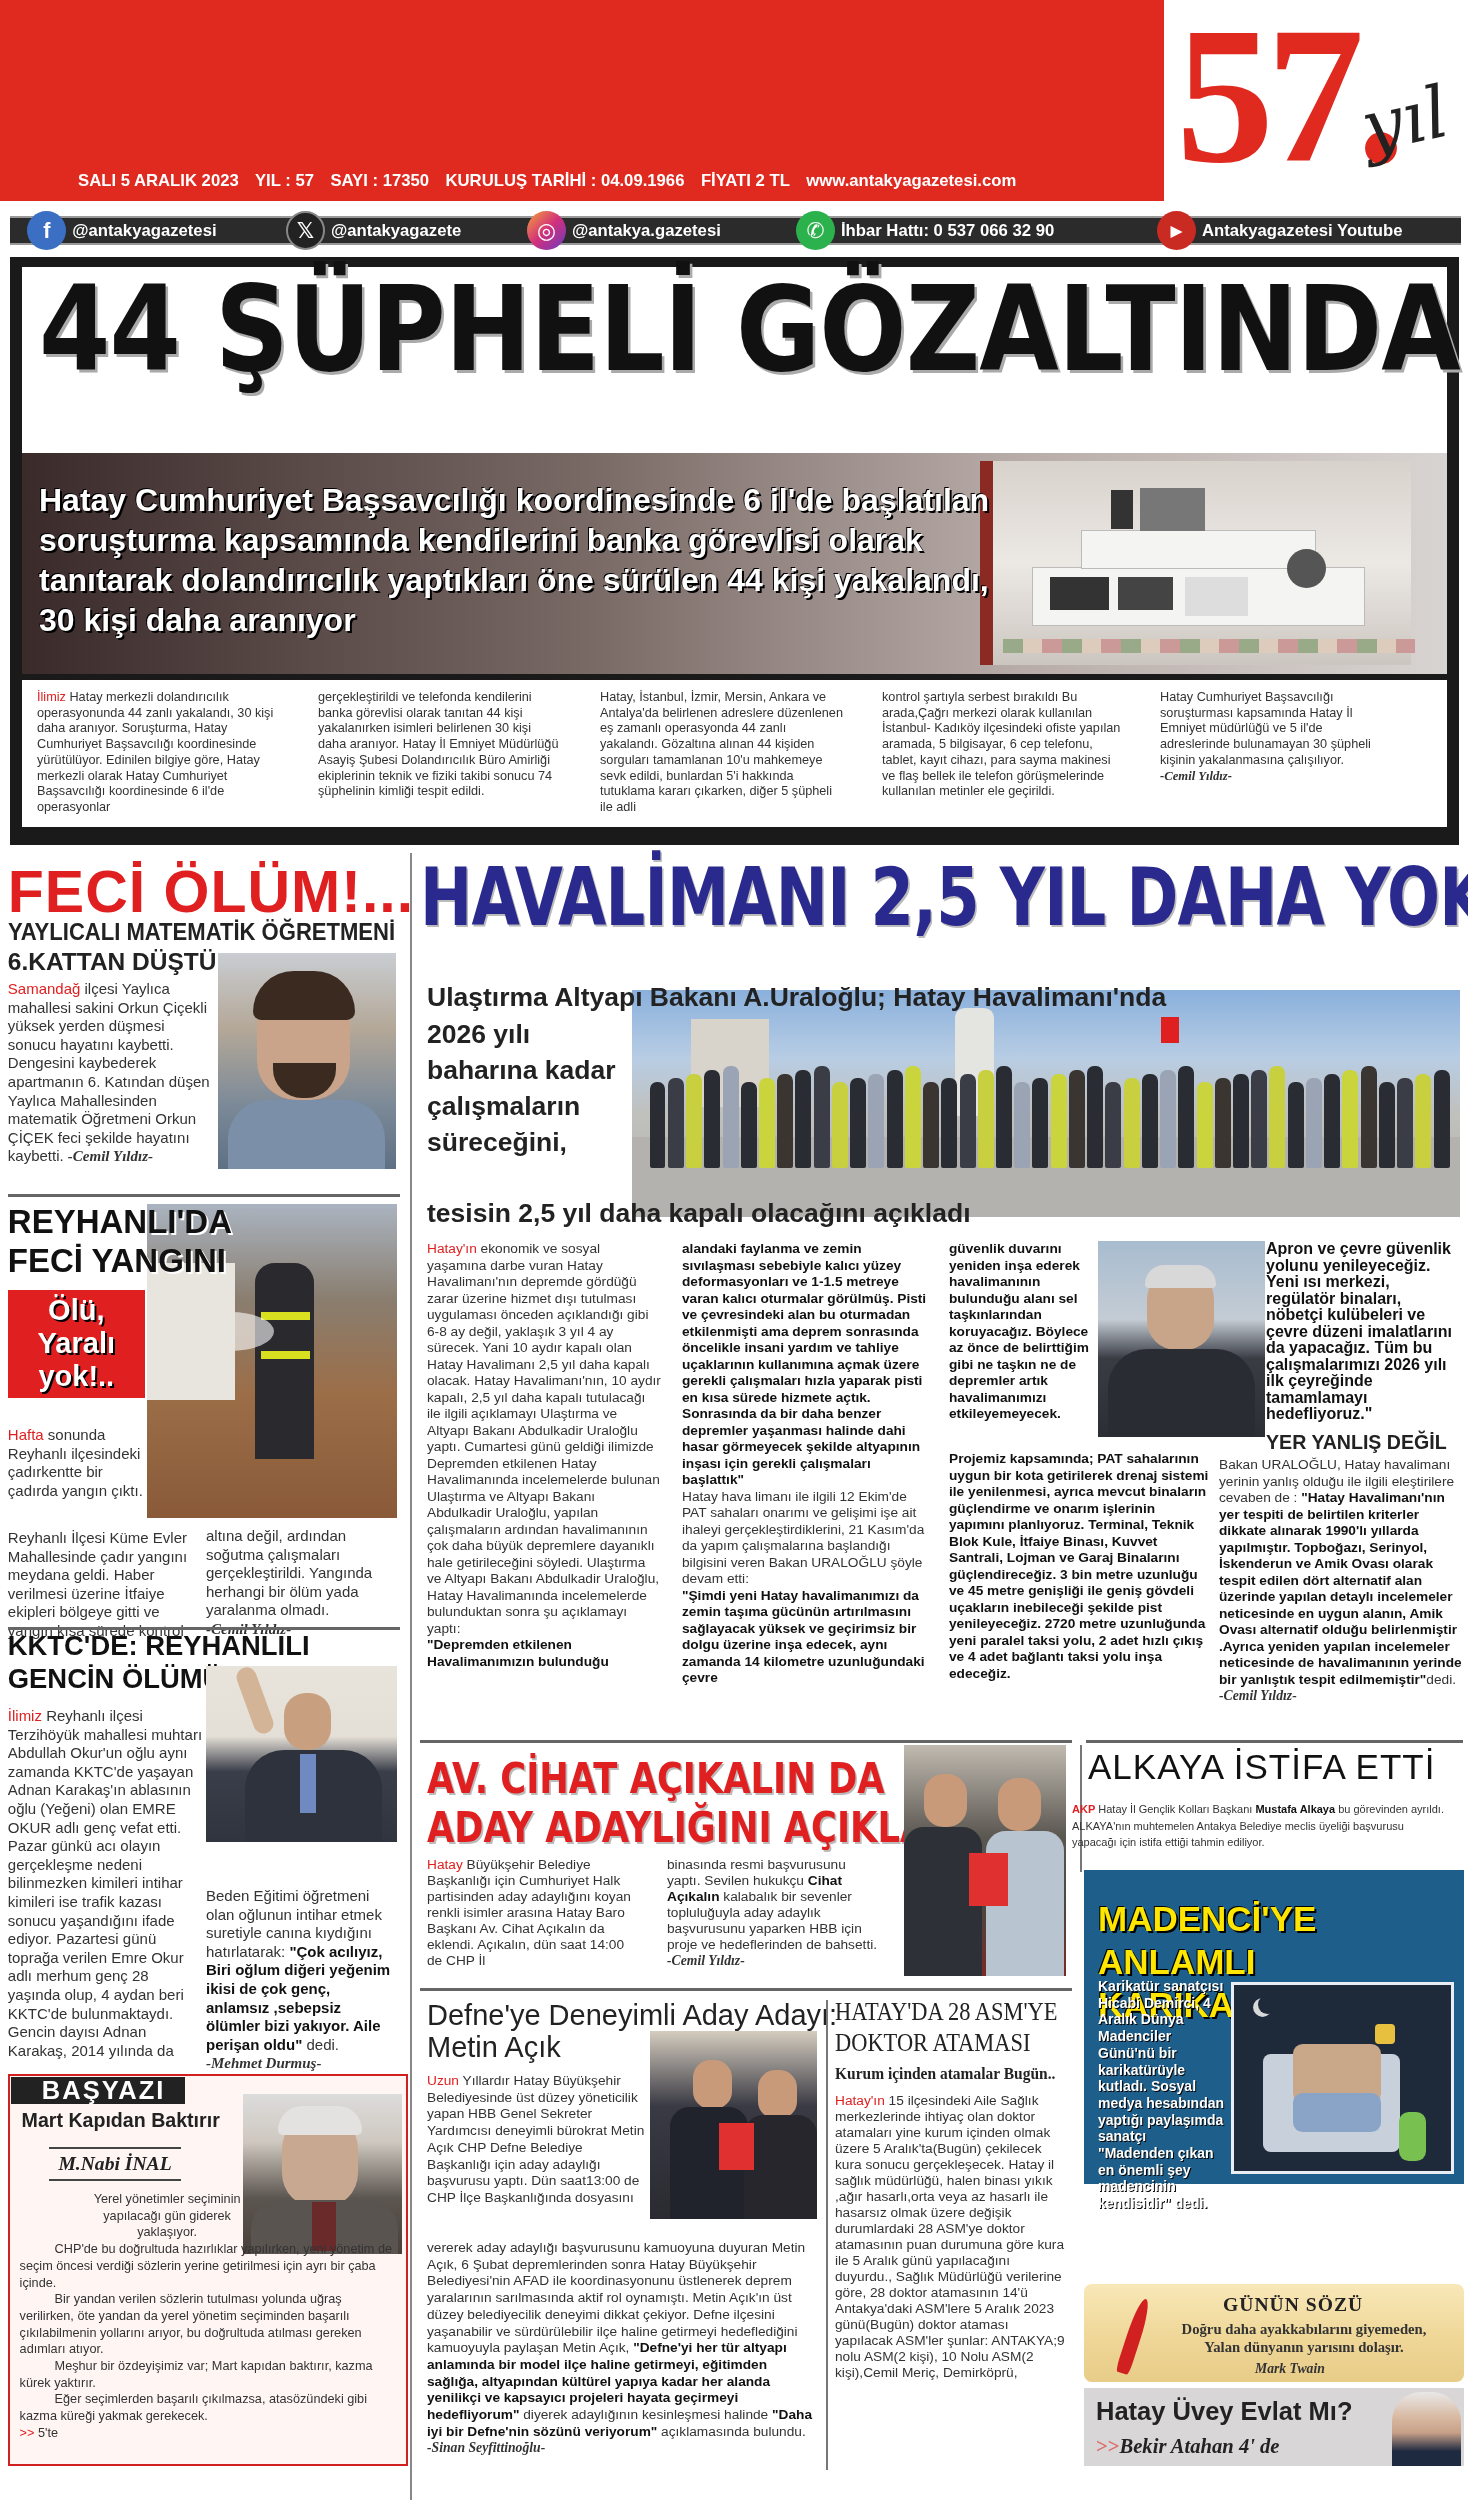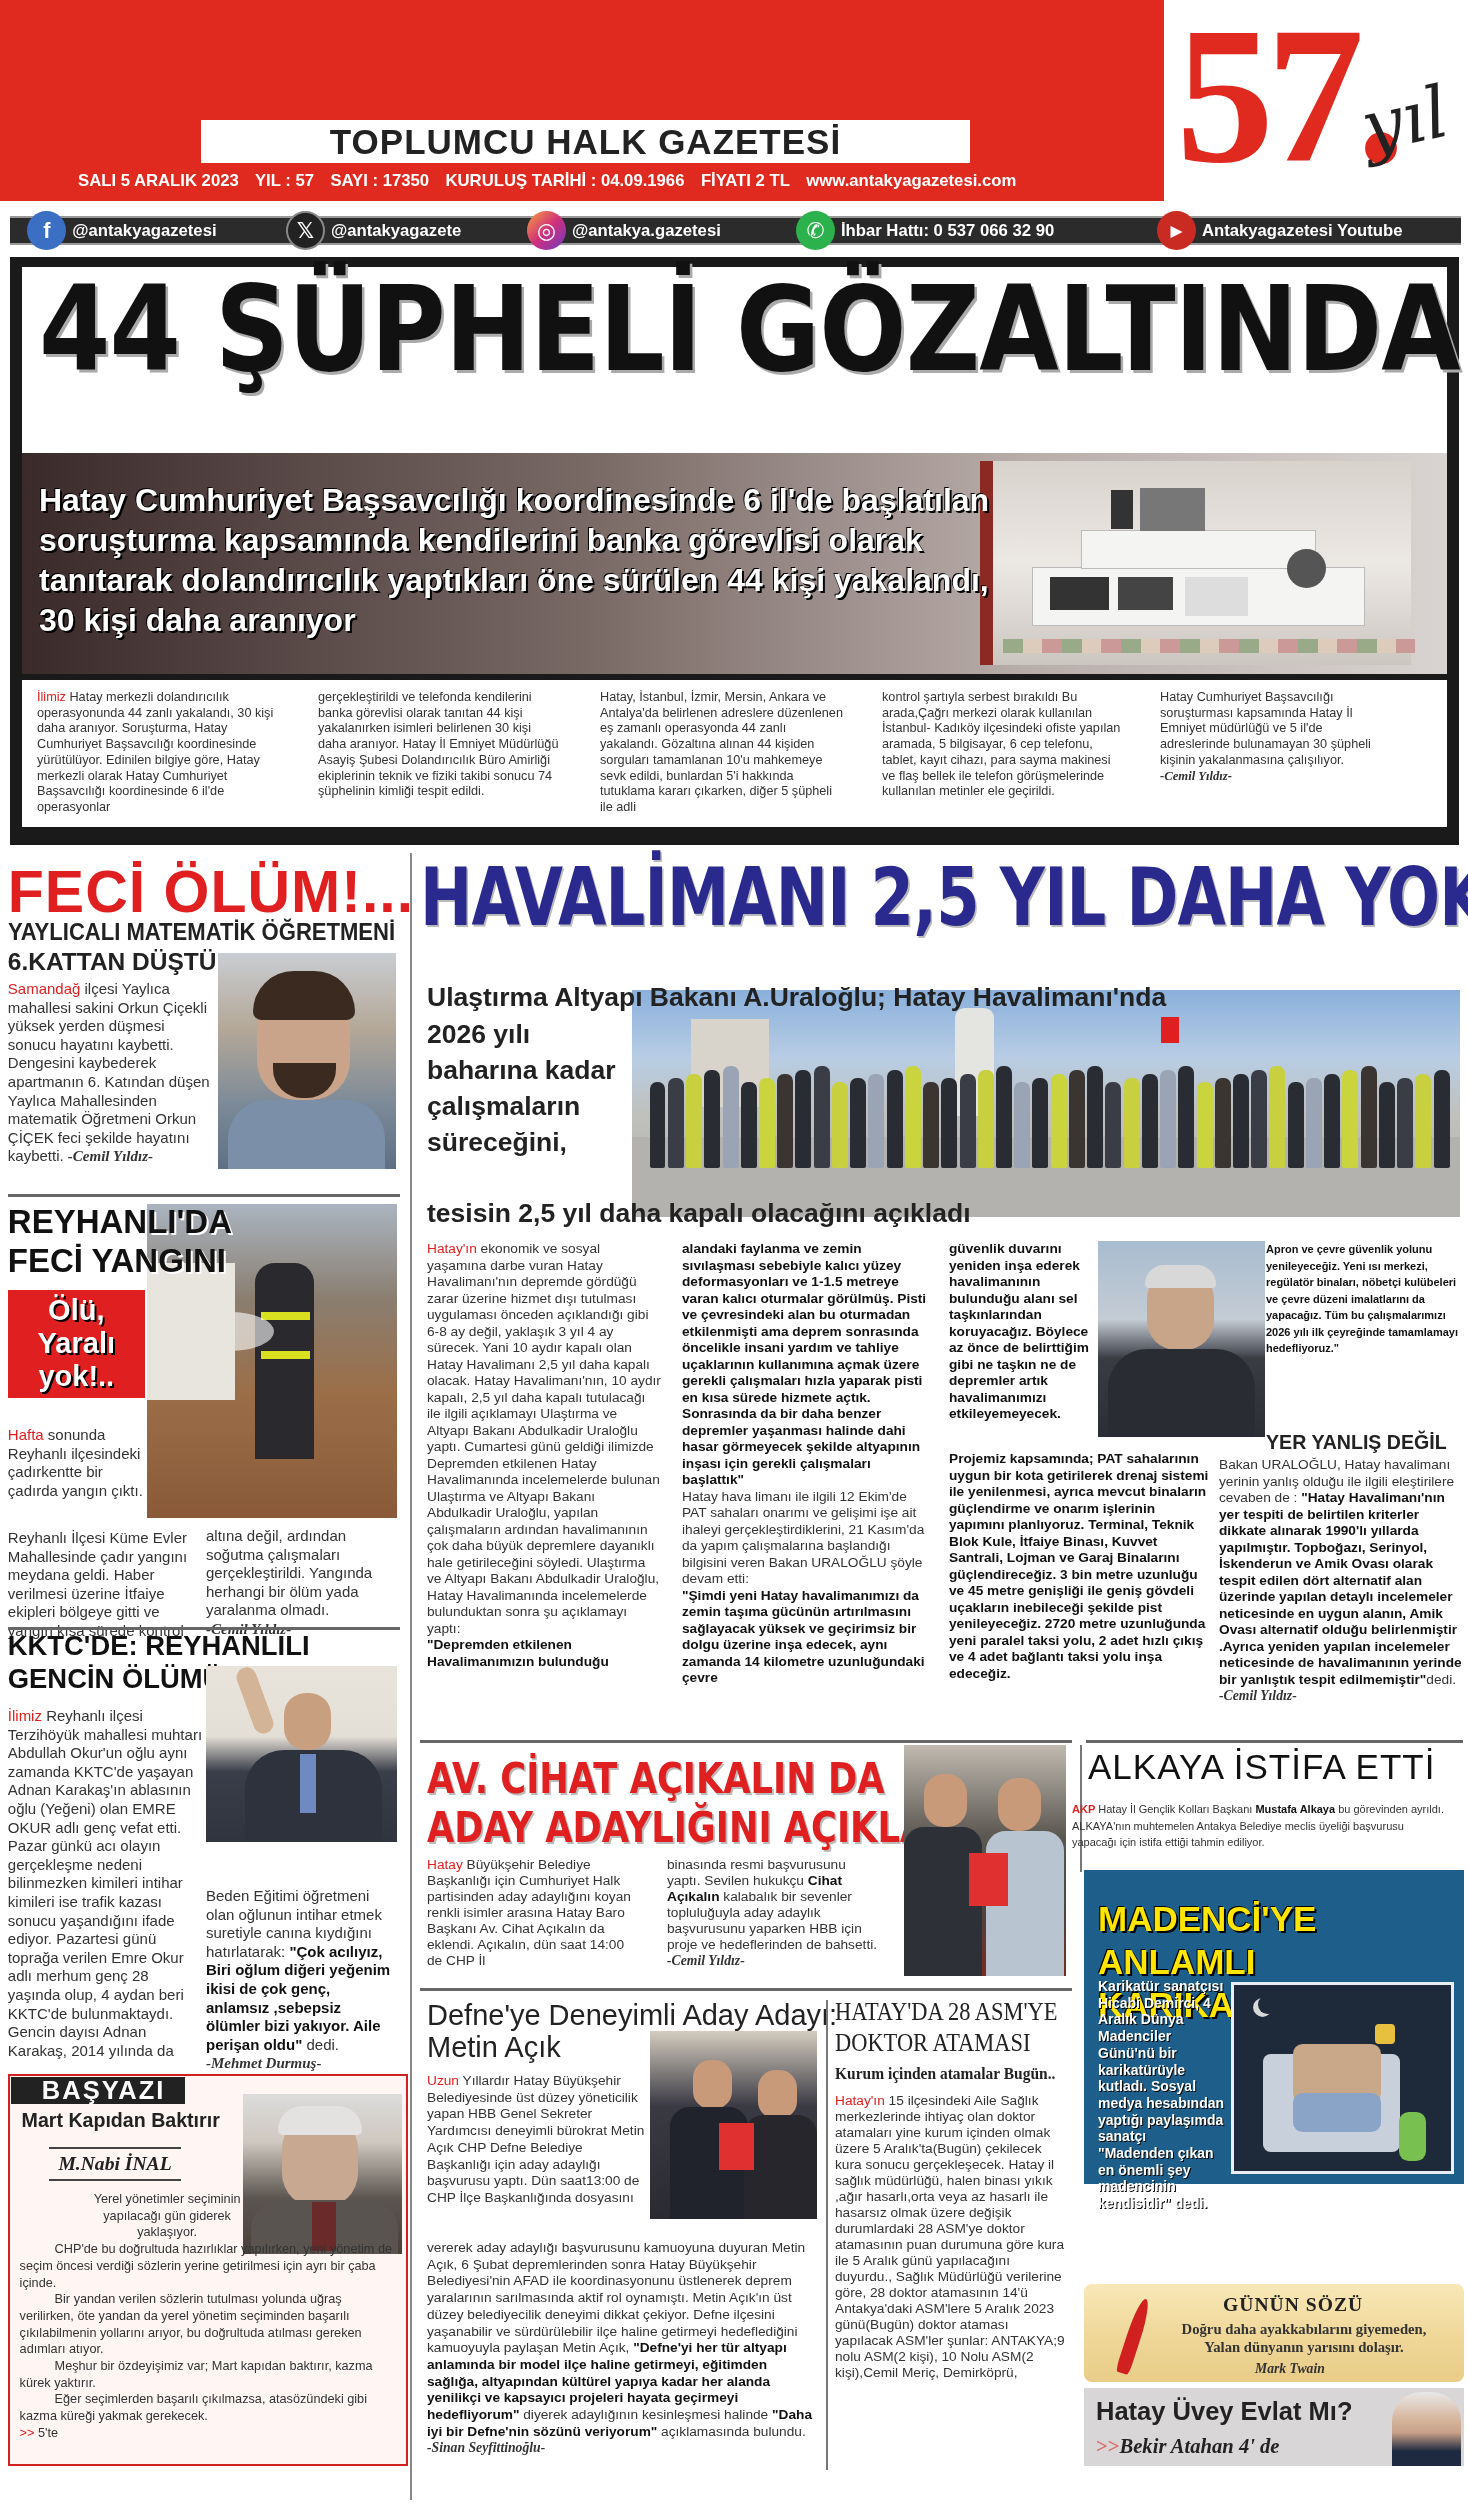--- a/index.html
+++ b/index.html
@@ -119,21 +119,20 @@
   #hue-author .arr { color: #e06a6a; font-style: normal; }
   #hue-photo { left: 1392px; top: 2392px; width: 69px; height: 74px; background: linear-gradient(180deg,#e8e8e8 0%, #d8b8a0 35%, #c8a088 55%, #1e2a40 80%); border-radius: 29px 29px 0 0; }
 
   .hrule { position: absolute; height: 2.9px; background: #666; }
 </style>
 </head>
 <body>
 
 <div id="masthead" class="abs">
   <div id="mast-red" class="abs"></div>
-  <div id="mast-sub" class="abs">TOPLUMCU HALK GAZETESİ</div>
   <div id="mast-info" class="abs">
     <span>SALI 5 ARALIK 2023</span>
     <span>YIL : 57</span>
     <span>SAYI : 17350</span>
     <span>KURULUŞ TARİHİ : 04.09.1966</span>
     <span>FİYATI 2 TL</span>
     <span>www.antakyagazetesi.com</span>
   </div>
   <div id="mast-57" class="abs">57.</div>
   <div id="mast-yil" class="abs">yıl</div>
@@ -301,21 +300,21 @@
 
 <p id="hav-c1" class="abs body" style="font-size:13.7px;line-height:16.5px"><span class="red">Hatay'ın</span><span> ekonomik ve sosyal yaşamına darbe vuran Hatay Havalimanı'nın depremde gördüğü zarar üzerine hizmet dışı tutulması uygulaması önceden açıklandığı gibi 6-8 ay değil, yaklaşık 3 yıl 4 ay sürecek. Yani 10 aydır kapalı olan Hatay Havalimanı 2,5 yıl daha kapalı olacak. Hatay Havalimanı'nın, 10 aydır kapalı, 2,5 yıl daha kapalı tutulacağı ile ilgili açıklamayı Ulaştırma ve Altyapı Bakanı Abdulkadir Uraloğlu yaptı. Cumartesi günü geldiği ilimizde Depremden etkilenen Hatay Havalimanında incelemelerde bulunan Ulaştırma ve Altyapı Bakanı Abdulkadir Uraloğlu, yapılan çalışmaların ardından havalimanının çok daha büyük depremlere dayanıklı hale getirileceğini söyledi. Ulaştırma ve Altyapı Bakanı Abdulkadir Uraloğlu, Hatay Havalimanında incelemelerde bulunduktan sonra şu açıklamayı yaptı:</span><br><b>"Depremden etkilenen Havalimanımızın bulunduğu</b></p>
 <p id="hav-c2" class="abs body" style="font-size:13.7px;line-height:16.5px"><b>alandaki faylanma ve zemin sıvılaşması sebebiyle kalıcı yüzey deformasyonları ve 1-1.5 metreye varan kalıcı oturmalar görülmüş. Pisti ve çevresindeki alan bu oturmadan etkilenmişti ama deprem sonrasında öncelikle insani yardım ve tahliye uçaklarının kullanımına açmak üzere gerekli çalışmaları hızla yaparak pisti en kısa sürede hizmete açtık. Sonrasında da bir daha benzer depremler yaşanması halinde dahi hasar görmeyecek şekilde altyapının inşası için gerekli çalışmaları başlattık"</b><br><span>Hatay hava limanı ile ilgili 12 Ekim'de PAT sahaları onarımı ve gelişimi işe ait ihaleyi gerçekleştirdiklerini, 21 Kasım'da da yapım çalışmalarına başlandığı bilgisini veren Bakan URALOĞLU şöyle devam etti:</span><br><b>"Şimdi yeni Hatay havalimanımızı da zemin taşıma gücünün artırılmasını sağlayacak yüksek ve geçirimsiz bir dolgu üzerine inşa edecek, aynı zamanda 14 kilometre uzunluğundaki çevre</b></p>
 <p id="hav-c3" class="abs body" style="font-size:13.7px;line-height:16.5px"><b>güvenlik duvarını yeniden inşa ederek havalimanının bulunduğu alanı sel taşkınlarından koruyacağız. Böylece az önce de belirttiğim gibi ne taşkın ne de depremler artık havalimanımızı etkileyemeyecek.</b></p>
 <div id="hav-photo2" class="abs">
   <div style="position:absolute;left:49px;top:29px;width:67px;height:80px;background:#c8a488;border-radius:29px"></div>
   <div style="position:absolute;left:47px;top:23.5px;width:71px;height:23.5px;background:#d8d8d8;border-radius:29px 29px 5.9px 5.9px"></div>
   <div style="position:absolute;left:9.8px;top:108px;width:147px;height:88px;background:#2a2c34;border-radius:39px 39px 0 0"></div>
 </div>
 <p id="hav-c3b" class="abs body" style="font-size:13.7px;line-height:16.5px"><b>Projemiz kapsamında; PAT sahalarının uygun bir kota getirilerek drenaj sistemi ile yenilenmesi, ayrıca mevcut binaların güçlendirme ve onarım işlerinin yapımını planlıyoruz. Terminal, Teknik Blok Kule, İtfaiye Binası, Kuvvet Santrali, Lojman ve Garaj Binalarını güçlendireceğiz. 3 bin metre uzunluğu ve 45 metre genişliği ile geniş gövdeli uçakların inebileceği şekilde pist yenileyeceğiz. 2720 metre uzunluğunda yeni paralel taksi yolu, 2 adet hızlı çıkış ve 4 adet bağlantı taksi yolu inşa edeceğiz.</b></p>
-<p id="hav-c4" class="abs body" style="font-size:11px;line-height:16.5px"><b>Apron ve çevre güvenlik yolunu yenileyeceğiz. Yeni ısı merkezi, regülatör binaları, nöbetçi kulübeleri ve çevre düzeni imalatlarını da yapacağız. Tüm bu çalışmalarımızı 2026 yılı ilk çeyreğinde tamamlamayı hedefliyoruz."</b></p>
+<p id="hav-c4" class="abs body" style="font-size:16px;line-height:16.5px"><b>Apron ve çevre güvenlik yolunu yenileyeceğiz. Yeni ısı merkezi, regülatör binaları, nöbetçi kulübeleri ve çevre düzeni imalatlarını da yapacağız. Tüm bu çalışmalarımızı 2026 yılı ilk çeyreğinde tamamlamayı hedefliyoruz."</b></p>
 <div id="yer-title" class="abs">YER YANLIŞ DEĞİL</div>
 <p id="hav-c5" class="abs body" style="font-size:13.7px;line-height:16.5px"><span>Bakan URALOĞLU, Hatay havalimanı yerinin yanlış olduğu ile ilgili eleştirilere cevaben de : </span><b>"Hatay Havalimanı'nın yer tespiti de belirtilen kriterler dikkate alınarak 1990'lı yıllarda yapılmıştır. Topboğazı, Serinyol, İskenderun ve Amik Ovası olarak tespit edilen dört alternatif alan üzerinde yapılan detaylı incelemeler neticesinde en uygun alanın, Amik Ovası alternatif olduğu belirlenmiştir .Ayrıca yeniden yapılan incelemeler neticesinde de havalimanının yerinde bir yanlıştık tespit edilmemiştir"</b><span>dedi.</span><br><span class="byline">-Cemil Yıldız-</span></p>
 
 <div class="hrule" style="left:420px;top:1740px;width:652px"></div>
 <div class="hrule" style="left:1086px;top:1740px;width:377px"></div>
 
 <div id="cihat-title" class="abs cond"><span>AV. CİHAT AÇIKALIN DA</span><br><span>ADAY ADAYLIĞINI AÇIKLADI</span></div>
 <p id="cihat-c1" class="abs body"><span class="red">Hatay</span><span> Büyükşehir Belediye Başkanlığı için Cumhuriyet Halk partisinden aday adaylığını koyan renkli isimler arasına Hatay Baro Başkanı Av. Cihat Açıkalın da eklendi. Açıkalın, dün saat 14:00 de CHP İl</span></p>
 <p id="cihat-c2" class="abs body"><span>binasında resmi başvurusunu yaptı. Sevilen hukukçu </span><b>Cihat Açıkalın</b><span> kalabalık bir sevenler topluluğuyla aday adaylık başvurusunu yaparken HBB için proje ve hedeflerinden de bahsetti.</span> <span class="byline">-Cemil Yıldız-</span></p>
 <div id="cihat-photo" class="abs">

